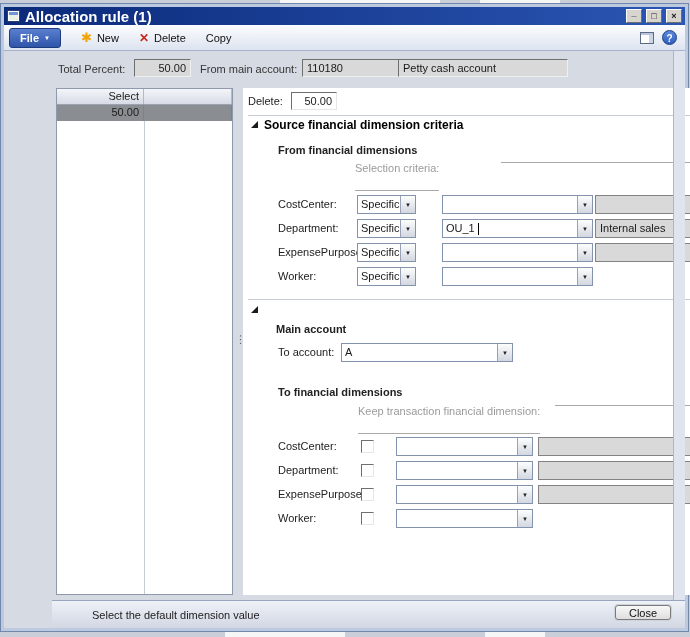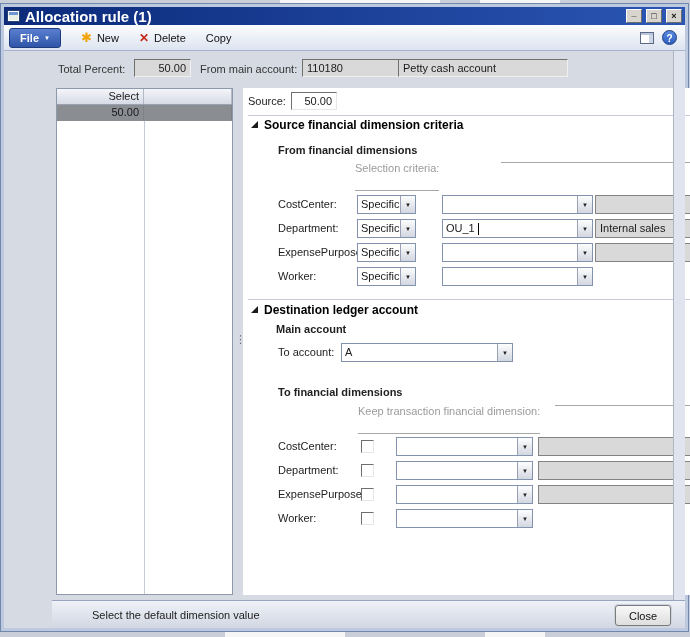--- a/index.html
+++ b/index.html
@@ -129,21 +129,21 @@
     background: #e0e4ee; border-left: 1px solid #aeb6c6; }
 
   
   .statusbar {
     position: absolute; left: 0; right: 0; bottom: 0; height: 28px;
     background: linear-gradient(#eef1f7, #d2d7e3); border-top: 1px solid #98a4bb;
     display: flex; align-items: center; padding-left: 32px;
   }
   .status-text { margin-left: 8px; color: #222; }
   .close-btn {
-    position: absolute; right: 14px; top: 4px; width: 56px; height: 21px;
+    position: absolute; right: 14px; top: 4px; width: 56px; height: 15px;
     background: linear-gradient(#f8f8f8, #dedede); border: 1px solid #7b7b7b; border-radius: 3px;
     font-family: "Liberation Sans", sans-serif; font-size: 11px; color: #111;
     box-shadow: 0 0 0 1px #cdd3dd;
   }
 </style>
 </head>
 <body>
 
 <div class="frag" style="left:280px;top:0;width:160px;height:4px"></div>
 <div class="frag" style="left:480px;top:0;width:80px;height:4px"></div>
@@ -201,21 +201,21 @@
       </div>
       <div class="grid-body">
         <div class="colsep"></div>
       </div>
     </div>
 
     <div class="splitter">⋮</div>
 
     <div class="panel">
 
-      <span class="plabel" style="left:5px;top:7px">Source:</span>
+      <span class="plabel" style="left:5px;top:7px">Delete:</span>
       <div class="txt-field num" style="left:48px;top:4px;width:46px">50.00</div>
 
       <div class="hline" style="top:27px"></div>
       <span class="tri" style="left:8px;top:33px"></span>
       <span class="plabel group-title" style="left:21px;top:30px">Source financial dimension criteria</span>
 
       <span class="plabel bold" style="left:35px;top:56px">From financial dimensions</span>
 
       <span class="disabled-label" style="left:112px;top:74px">Selection criteria:</span>
       <div class="field-line" style="left:258px;top:62px;width:215px"></div>
@@ -268,21 +268,20 @@
           <span class="btn">▼</span>
         </div>
         <div class="combo dimval">
           <span class="val"></span>
           <span class="btn">▼</span>
         </div>
       </div>
 
       <div class="hline" style="top:211px"></div>
       <span class="tri" style="left:8px;top:218px"></span>
-      <span class="plabel group-title" style="left:21px;top:215px">Destination ledger account</span>
 
       <span class="plabel bold" style="left:33px;top:235px">Main account</span>
 
       <span class="plabel" style="left:35px;top:258px">To account:</span>
       <div class="combo" style="left:98px;top:255px;width:172px">
         <span class="val">A</span>
         <span class="btn">▼</span>
       </div>
 
       <span class="plabel bold" style="left:35px;top:298px">To financial dimensions</span>

